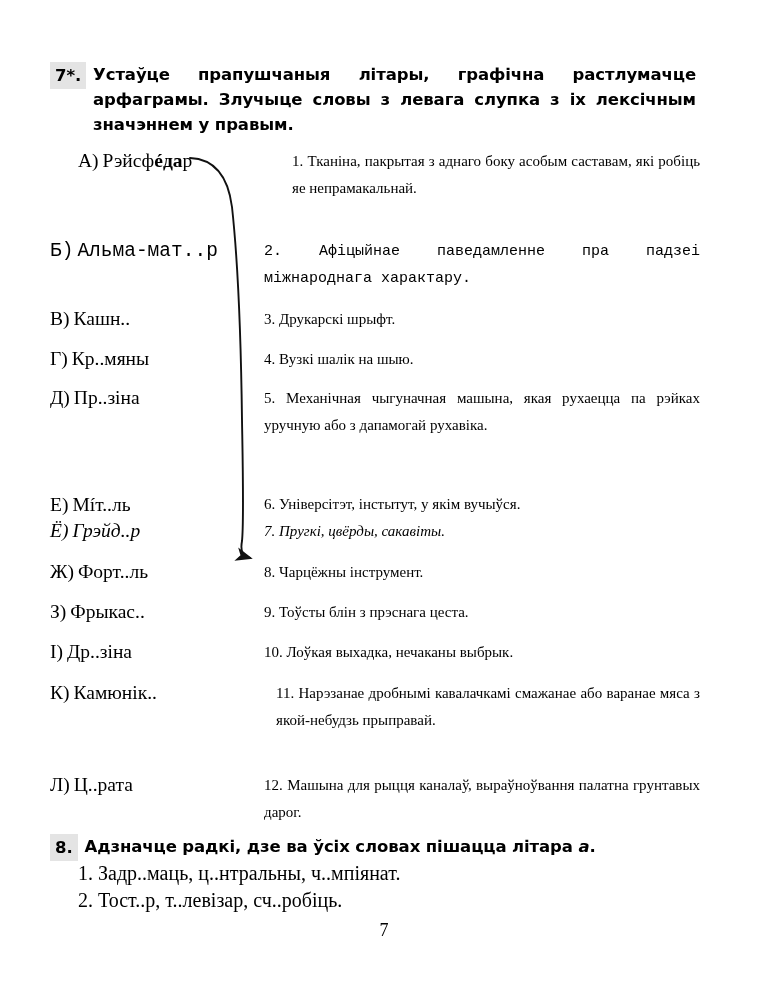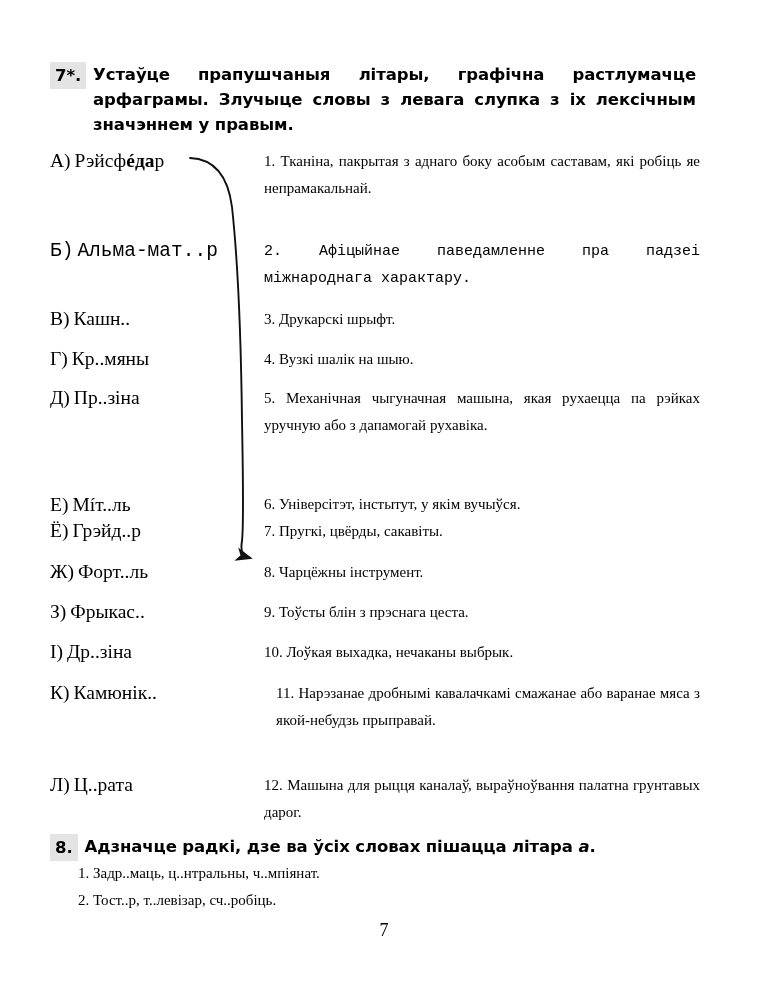--- a/index.html
+++ b/index.html
@@ -90,21 +90,21 @@
     width: 768px;
     height: 1000px;
     pointer-events: none;
   }
 
   
   .sublist {
     position: absolute;
     left: 78px;
     top: 860px;
-    font-size: 15px;
+    font-size: 20px;
     line-height: 27px;
   }
   .sublist div { white-space: nowrap; }
 
   
   .page-num {
     position: absolute;
     left: 0;
     top: 920px;
     width: 768px;
@@ -117,21 +117,21 @@
 
 <div class="page">
 
   <div class="ex-head" id="ex7-head">
     <span class="ex-num">7*.</span>
     <span class="ex-body">Устаўце прапушчаныя літары, графічна растлумачце арфаграмы. Злучыце словы з левага слупка з іх лексічным значэннем у правым.</span>
   </div>
 
   <div class="match">
 
-    <div class="match-row" style="min-height:90px;">
+    <div class="match-row" style="min-height:90px;margin-left:28px;">
       <div class="col-left">
         <span class="lbl">А)</span><span>Рэйсф</span><span class="bd">é</span><span class="bd">да</span><span>р</span>
       </div>
       <div class="col-right">
         <span class="num">1.</span>
         <span>Тканіна, пакрытая з аднаго боку асобым саставам, які робіць яе непрамакальнай.</span>
       </div>
     </div>
 
     <div class="match-row" style="min-height:68px;font-family:Liberation Mono, monospace;">
@@ -177,21 +177,21 @@
     <div class="match-row" style="min-height:40px;align-items:flex-end;">
       <div class="col-left">
         <span class="lbl">Е)</span><span>Мíт..ль</span>
       </div>
       <div class="col-right">
         <span class="num">6.</span>
         <span>Універсітэт, інстытут, у якім вучыўся.</span>
       </div>
     </div>
 
-    <div class="match-row" style="min-height:41px;">
+    <div class="match-row" style="min-height:41px;font-style:italic;">
       <div class="col-left">
         <span class="lbl">Ё)</span><span>Грэйд..р</span>
       </div>
       <div class="col-right">
         <span class="num">7.</span>
         <span>Пругкі, цвёрды, сакавіты.</span>
       </div>
     </div>
 
     <div class="match-row" style="min-height:40px;">

